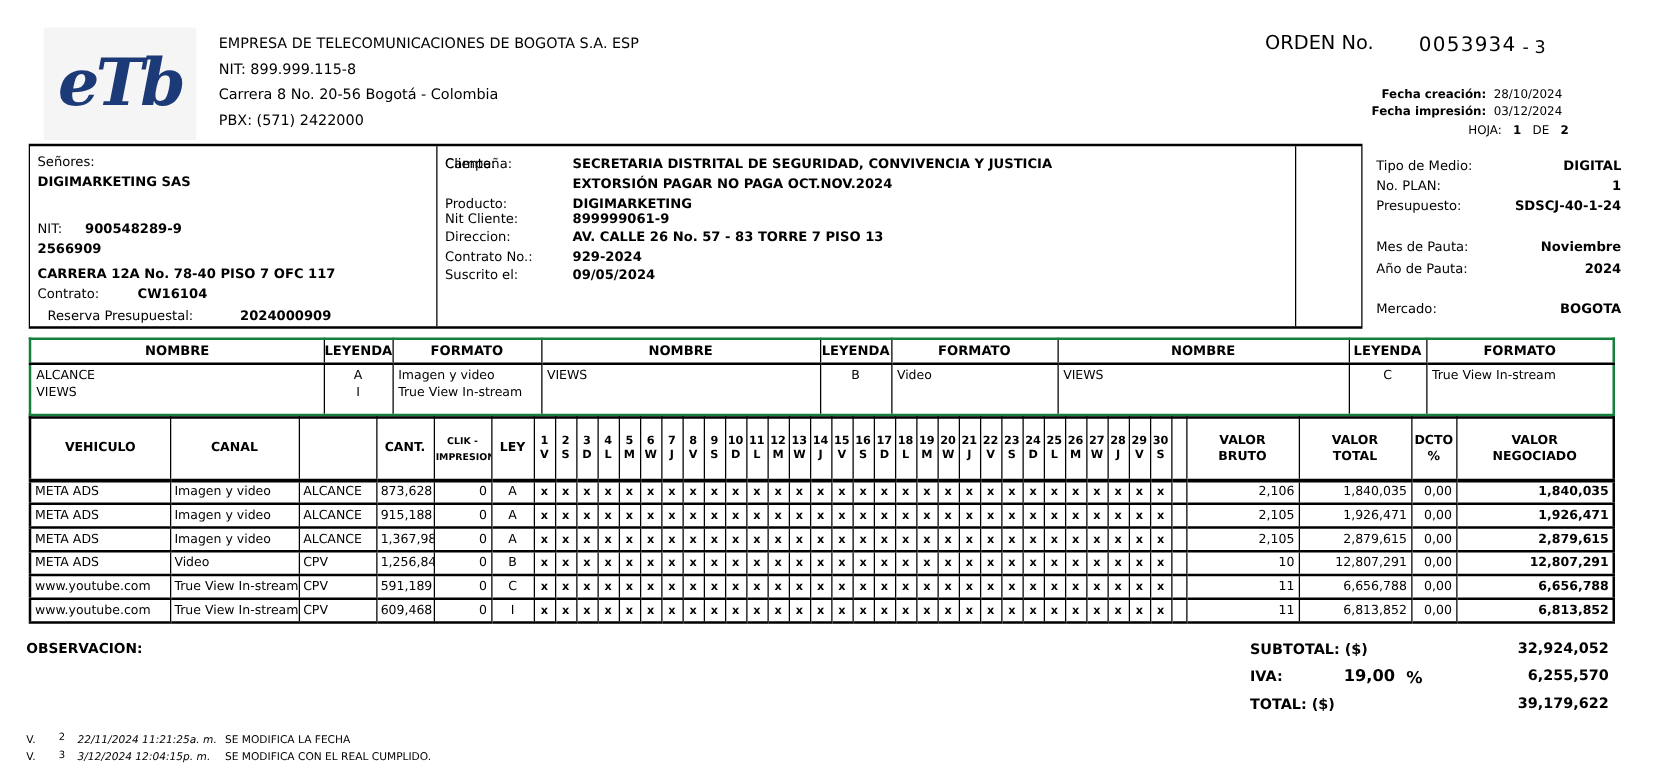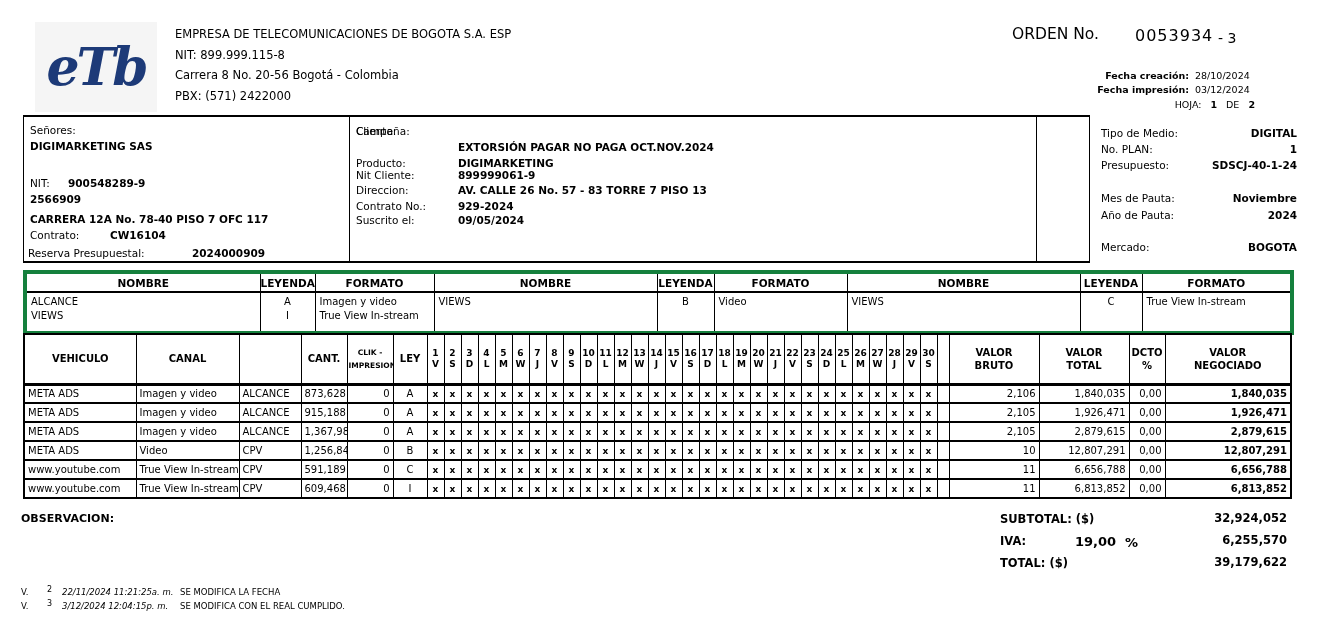--- a/index.html
+++ b/index.html
@@ -38,21 +38,21 @@
     border-left:1px solid #000; border-right:1px solid #000;
   }
   .v-div { position:absolute; top:0; bottom:0; width:1px; background:#000; }
   .ib-item { position:absolute; font-size:10.5px; white-space:nowrap; }
   .media-row { position:absolute; left:1022px; width:258px; font-size:10.5px; }
   .media-row .mlabel { position:absolute; left:8px;margin-left:47px; }
   .media-row .mvalue { position:absolute; right:7px; font-weight:bold; }
 
   
   table { border-collapse:collapse; table-layout:fixed; }
-  .legend-table { left:23px; top:270px; width:1267px; border:4px solid #15803d; }
+  .legend-table { left:23px; top:270px; width:1267px; border:2px solid #15803d; }
   .legend-table th {
     border:1px solid #000; border-bottom:2px solid #000;
     font-size:10.5px; font-weight:bold; height:20px; text-align:center; vertical-align:middle;
   }
   .legend-table td {
     border:1px solid #000; font-size:10px; height:41px;
     vertical-align:top; padding:2px 4px; text-align:left;
   }
   .legend-table td.c { text-align:center; }
   .legend-table td div { line-height:14px; }
@@ -125,24 +125,25 @@
   <div class="v-div" style="left:1012px"></div>
 
   <div class="ib-item" style="left:6px;top:7px">Señores:</div>
   <div class="ib-item b" style="left:6px;top:23px">DIGIMARKETING SAS</div>
   <div class="ib-item" style="left:6px;top:60px">NIT:</div>
   <div class="ib-item b" style="left:44px;top:60px">900548289-9</div>
   <div class="ib-item b" style="left:6px;top:76px">2566909</div>
   <div class="ib-item b" style="left:6px;top:96px">CARRERA 12A No. 78-40 PISO 7 OFC 117</div>
   <div class="ib-item" style="left:6px;top:112px">Contrato:</div>
   <div class="ib-item b" style="left:86px;top:112px">CW16104</div>
-  <div class="ib-item" style="left:4px;top:130px">Reserva Presupuestal:</div>
+  <div class="ib-item" style="left:14px;top:130px">Reserva Presupuestal:</div>
   <div class="ib-item b" style="left:168px;top:130px">2024000909</div>
 
   <div class="ib-item" style="left:332px;top:8px">Cliente:</div>
+  <div class="ib-item b" style="left:434px;top:8px">SECRETARIA DISTRITAL DE SEGURIDAD, CONVIVENCIA Y JUSTICIA</div>
   <div class="ib-item" style="left:332px;top:8px">Campaña:</div>
   <div class="ib-item b" style="left:434px;top:24px">EXTORSIÓN PAGAR NO PAGA OCT.NOV.2024</div>
   <div class="ib-item" style="left:332px;top:40px">Producto:</div>
   <div class="ib-item b" style="left:434px;top:40px">DIGIMARKETING</div>
   <div class="ib-item" style="left:332px;top:52px">Nit Cliente:</div>
   <div class="ib-item b" style="left:434px;top:52px">899999061-9</div>
   <div class="ib-item" style="left:332px;top:67px">Direccion:</div>
   <div class="ib-item b" style="left:434px;top:67px">AV. CALLE 26 No. 57 - 83 TORRE 7 PISO 13</div>
   <div class="ib-item" style="left:332px;top:83px">Contrato No.:</div>
   <div class="ib-item b" style="left:434px;top:83px">929-2024</div>

